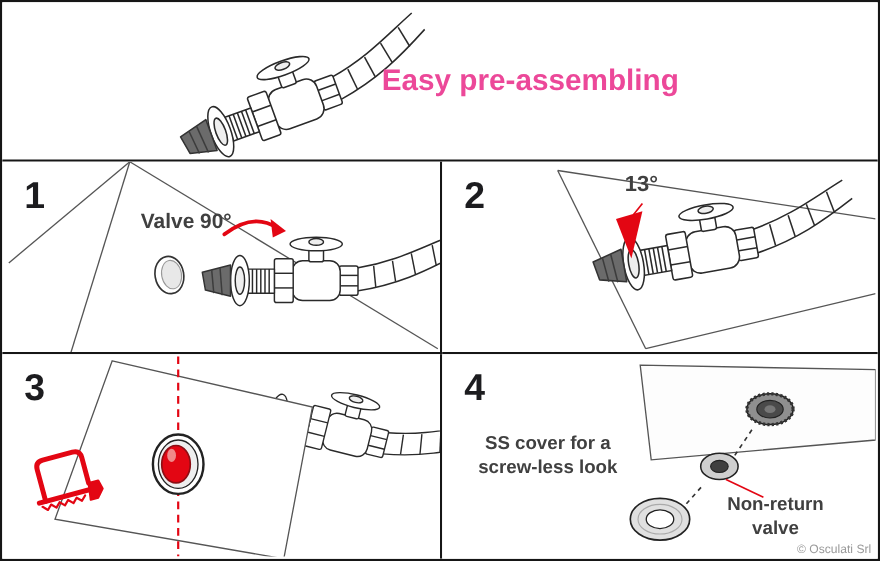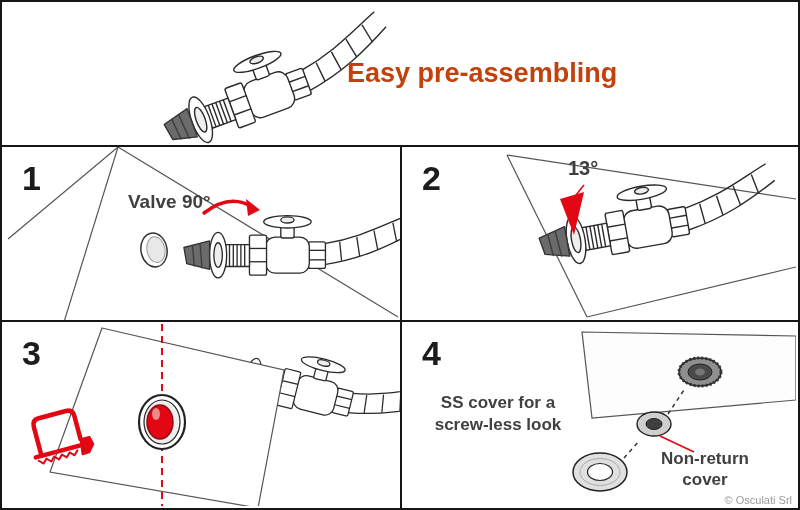--- a/index.html
+++ b/index.html
@@ -18,21 +18,21 @@
   #panel-2 { left:400px; top:145px; width:396px; height:175px; border-bottom:2px solid #161616; }
   #panel-3 { left:0; top:320px; width:400px; height:186px; border-right:2px solid #161616; }
   #panel-4 { left:400px; top:320px; width:396px; height:186px; }
   .panel svg.scene { position:absolute; left:0; top:0; }
   .step-num {
     position:absolute; left:20px; top:12px;
     font-size:34px; font-weight:600; color:#1c1c1f; z-index:5;
   }
   .title {
     position:absolute; left:345px; top:56px;
-    font-size:27px; font-weight:600; color:#c2410c; z-index:5;
+    font-size:27px; font-weight:600; color:#ec4899; z-index:5;
   }
   .callout { position:absolute; color:#404040; font-weight:600; z-index:5; }
   #callout-valve90 { left:126px; top:44px; font-size:19px; }
   #callout-13deg   { left:166px; top:10px; font-size:20px; }
   #callout-sscover { left:16px; top:70px; width:160px; font-size:17px; line-height:1.3;text-align:center; }
   #callout-nonreturn { left:246px; top:126px; width:114px; font-size:17px; line-height:1.25; text-align:center; }
   .credit {
     position:absolute; right:6px; bottom:2px;
     font-size:11px; color:#9a9a9a; z-index:6;text-align:center;
   }
@@ -157,17 +157,17 @@
         <ellipse cx="0" cy="0" rx="27" ry="19" fill="#e0e0e0" stroke="#222" stroke-width="1.5"></ellipse>
         <ellipse cx="0" cy="0" rx="20" ry="13.5" fill="none" stroke="#aaa" stroke-width="1"></ellipse>
         <ellipse cx="0" cy="0" rx="12.5" ry="8.5" fill="#fff" stroke="#222" stroke-width="1.2"></ellipse>
       </g>
       <line x1="222" y1="136" x2="238" y2="118" stroke="#333" stroke-width="1.5" stroke-dasharray="4 4"></line>
       <line x1="266" y1="92" x2="282" y2="68" stroke="#333" stroke-width="1.5" stroke-dasharray="4 4"></line>
       <line x1="258" y1="114" x2="292" y2="130" stroke="#e30613" stroke-width="1.5"></line>
     </svg>
     <div class="step-num">4</div>
     <div class="callout" id="callout-sscover">SS cover for a screw-less look</div>
-    <div class="callout" id="callout-nonreturn">Non-return cover</div>
+    <div class="callout" id="callout-nonreturn">Non-return valve</div>
   </section>
 
   <div class="credit">© Osculati Srl</div>
 </div>
 
 </body></html>

